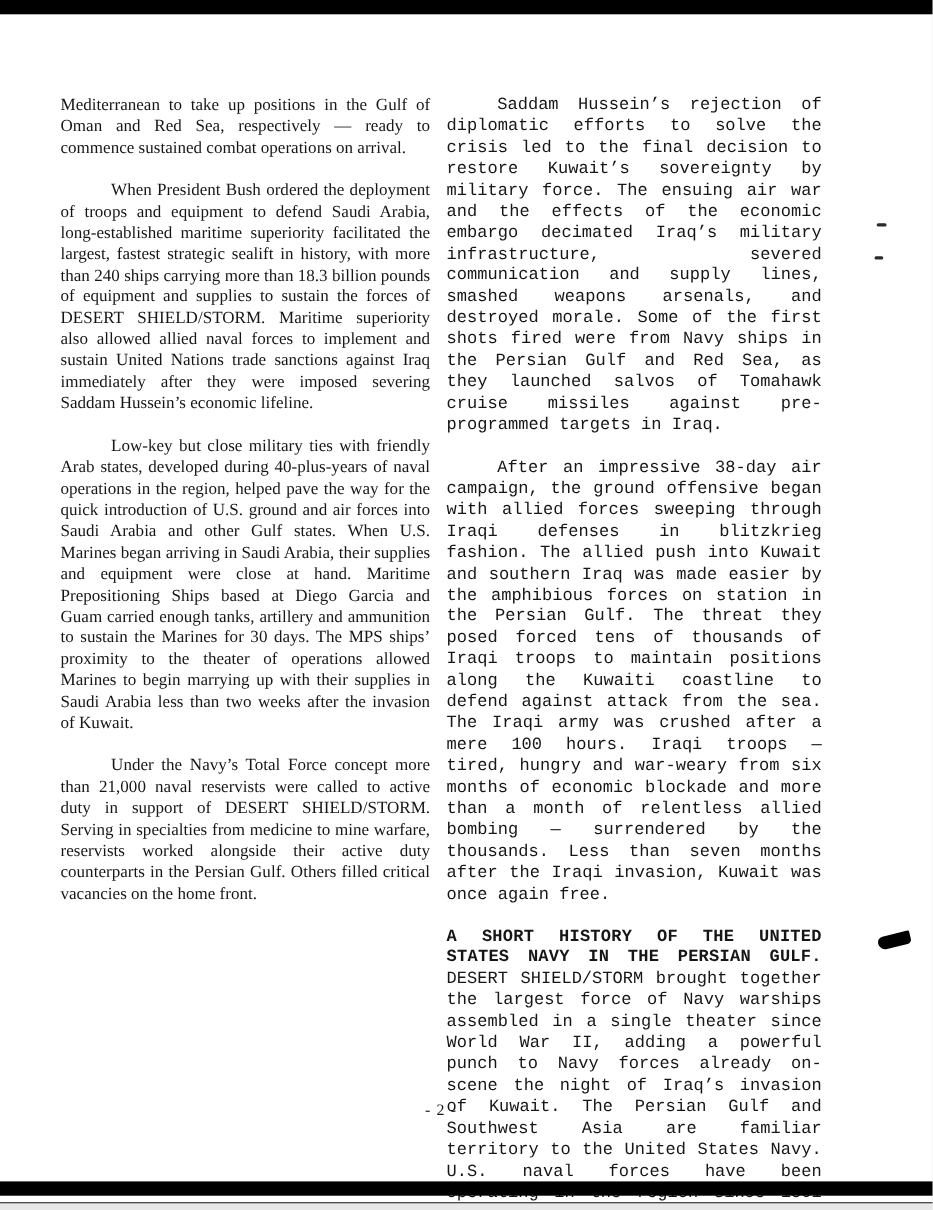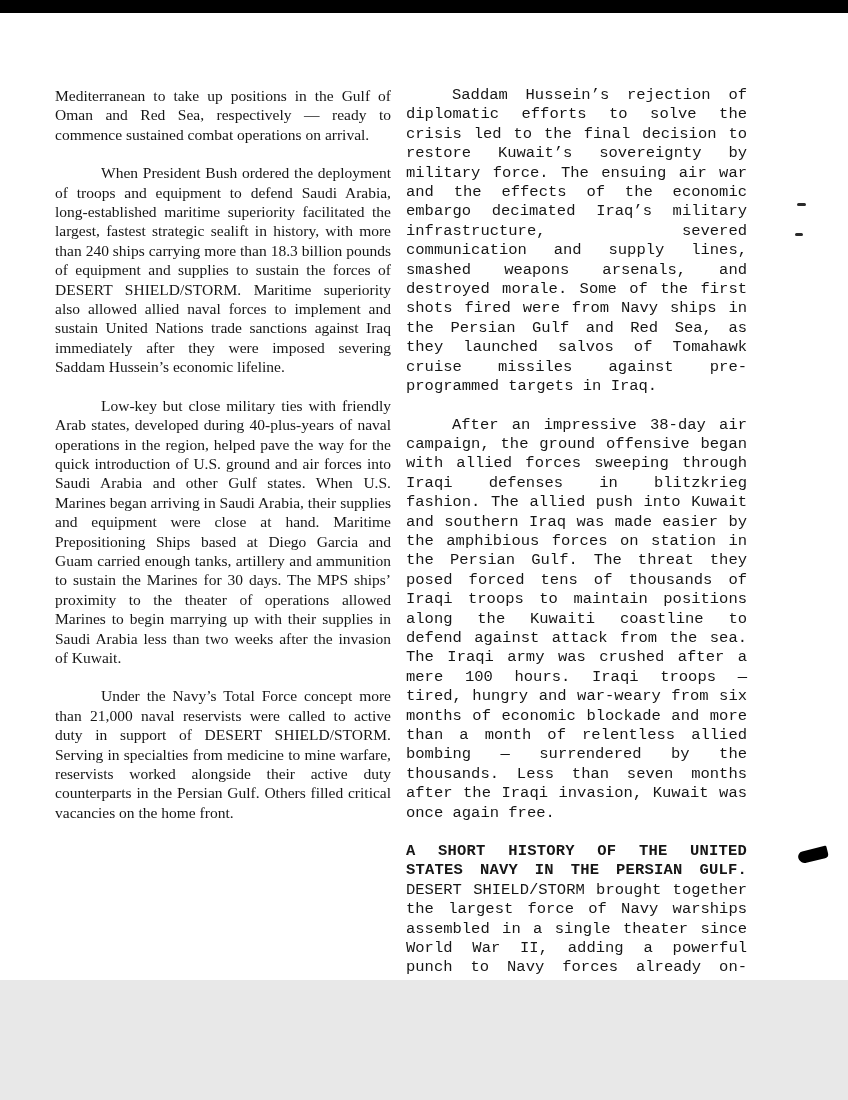--- a/index.html
+++ b/index.html
@@ -3,21 +3,21 @@
 <meta charset="utf-8">
 <style>
   html, body {
     margin: 0;
     padding: 0;
     background: #e8e8e8;
   }
   .page {
     position: relative;
     width: 848px;
-    height: 980px;
+    height: 1094px;
     margin: 0 auto;
     background: #ffffff;
     overflow: hidden;
     font-family: "Liberation Serif", "DejaVu Serif", serif;
     color: #161616;
   }
   .bar {
     position: absolute;
     left: 0;
     width: 848px;

